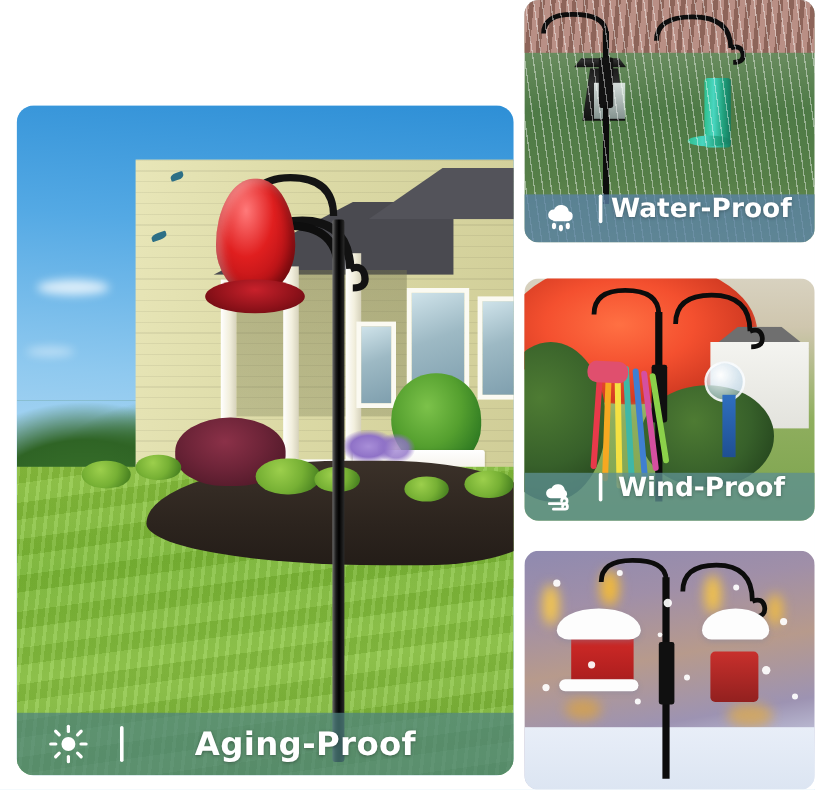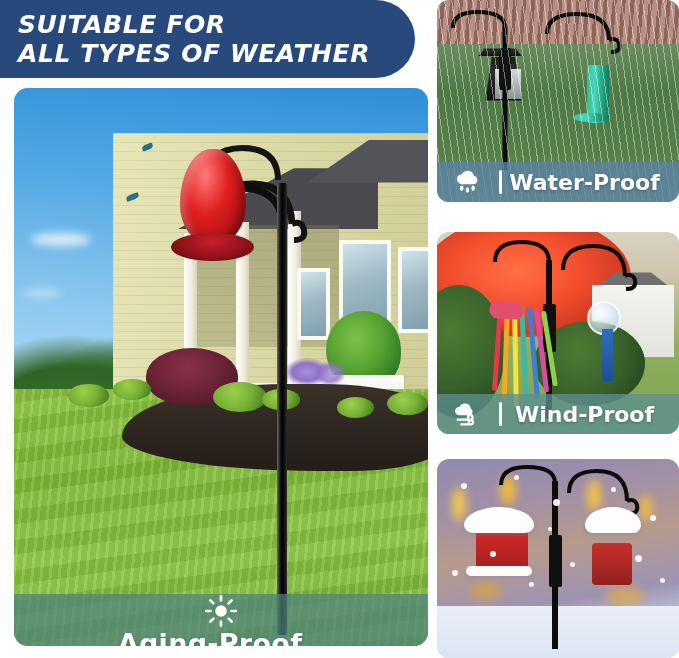--- a/index.html
+++ b/index.html
@@ -143,40 +143,40 @@
   }
   .hummingbird {
     position:absolute; background:#2d6f86; border-radius:50% 10% 50% 10%;
     transform: rotate(-18deg);
   }
 
   
   .main-label {
     position:absolute; left:0; bottom:0; width:100%; height:52px;
     background: rgba(78,130,128,0.72);
-    display:flex; align-items:center;flex-direction:column;
+    display:flex; align-items:center;
   }
   .main-label .sun-wrap { width:86px; display:flex; justify-content:center; align-items:center; }
   .divider-v { width:3px; height:30px; background:#ffffff; border-radius:2px; }
   .main-label .lbl {
     flex:1; text-align:center; color:#ffffff; font-weight:bold;
     font-size:27px; letter-spacing:0.3px; padding-right:22px;
     text-shadow:0 1px 3px rgba(0,0,0,0.35);
     font-family:"DejaVu Sans", sans-serif;
   }
 
   
   .panel {
     position:absolute; left:437px; width:242px;
     border-radius:12px; overflow:hidden;
   }
   .panel-scene { position:absolute; inset:0; }
   .panel-label {
     position:absolute; left:0; bottom:0; width:100%; height:40px;
-    display:flex; align-items:center;
+    display:flex; 
   }
   .panel-label .icon-wrap { width:62px; display:flex; justify-content:center; align-items:center; }
   .panel-label .divider-v { width:3px; height:24px; }
   .panel-label .lbl {
     flex:1; text-align:center; color:#ffffff; font-weight:bold;
     font-size:22px; padding-right:12px;
     text-shadow:0 1px 3px rgba(0,0,0,0.3);
     font-family:"DejaVu Sans", sans-serif;
   }
 
@@ -276,26 +276,20 @@
   }
   .snowflake-dot {
     position:absolute; background:rgba(255,255,255,0.92); border-radius:50%;
   }
 </style>
 </head>
 <body>
 
 <div class="page">
 
-  <div class="banner">
-    <div class="banner-text">
-      <span>SUITABLE FOR</span>
-      <span class="l2">ALL TYPES OF WEATHER</span>
-    </div>
-  </div>
 
   <div class="main-card">
     <div class="sky"></div>
     <div class="cloud-wisp" style="left:4%;top:26%;width:60px;height:13px;"></div>
     <div class="cloud-wisp" style="left:2%;top:36%;width:40px;height:8px;opacity:.6;"></div>
     <div class="treeline"></div>
 
     <div class="house">
       <div class="house-siding"></div>
       <div class="roof"></div>

